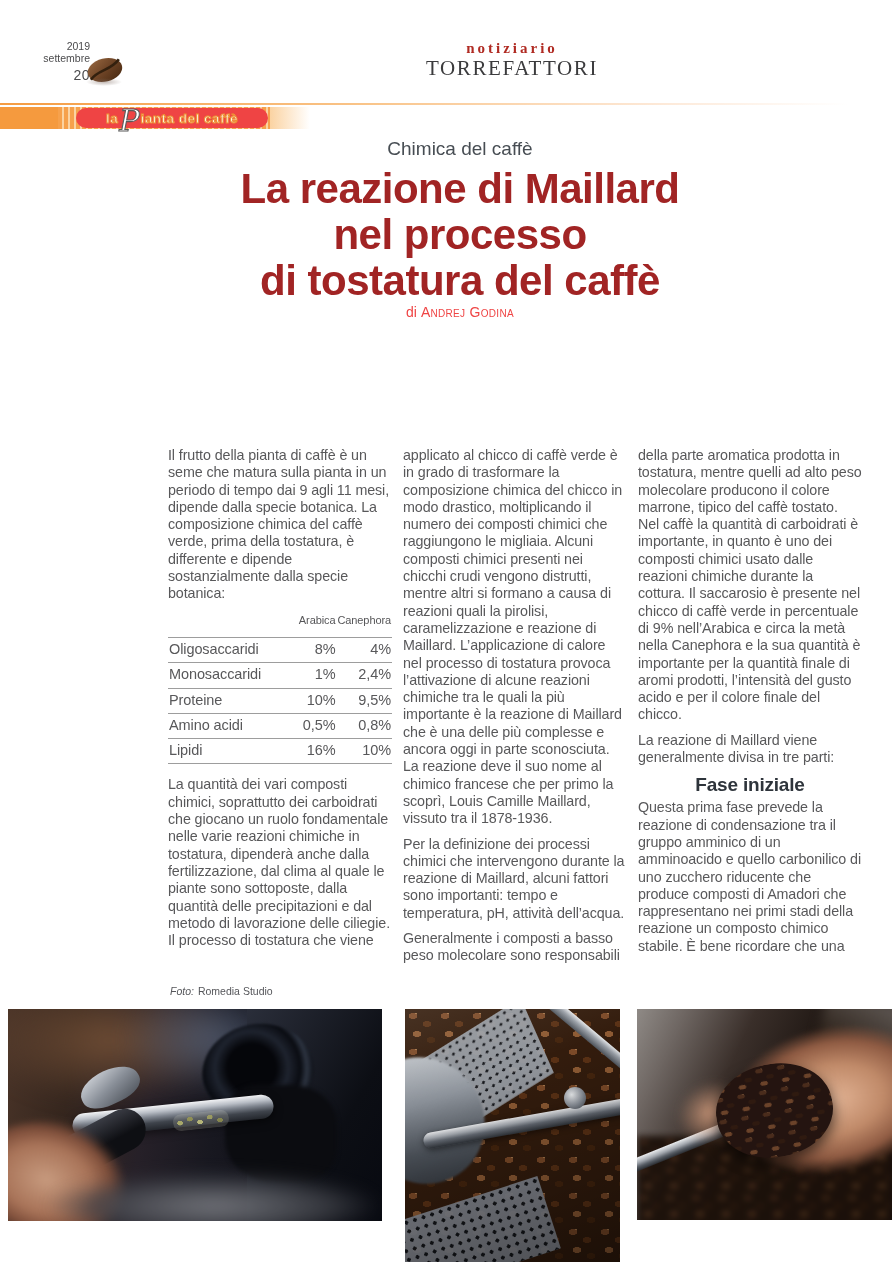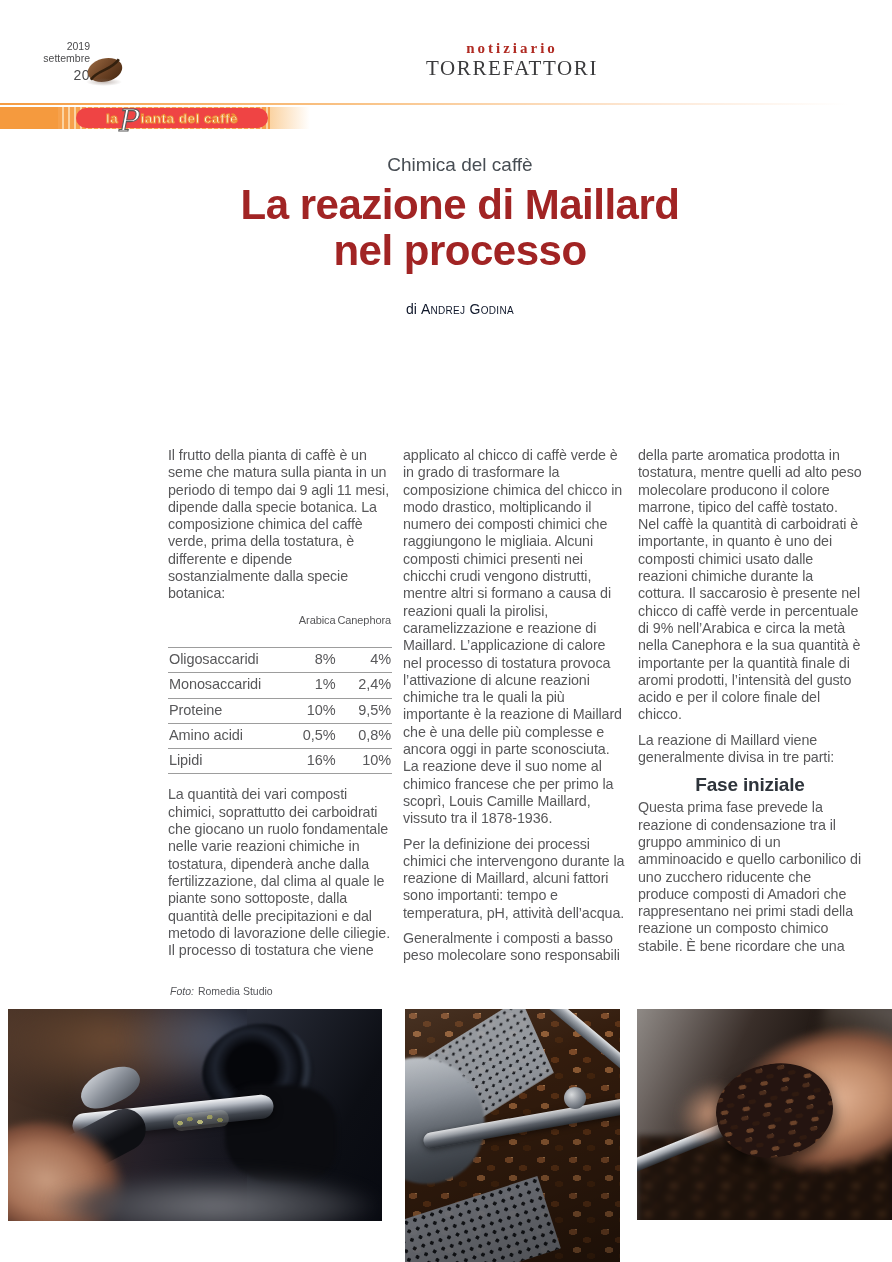--- a/index.html
+++ b/index.html
@@ -33,41 +33,41 @@
   .bar-label{position:absolute;left:76px;top:1px;width:192px;height:20px;background:#ef4444;
              border-radius:10px;display:flex;align-items:center;justify-content:center;
              white-space:nowrap;}
   .bar-label .word{font-weight:700;font-size:13.5px;color:#fff;letter-spacing:.5px;
                    -webkit-text-stroke:1px #ee8f35;text-shadow:0 0 1px #ee8f35;}
   .bar-label .script-p{font-family:"DejaVu Serif",serif;font-style:italic;font-size:30px;
                        color:#fff;-webkit-text-stroke:1.1px #5a5a5a;display:inline-block;
                        transform:translateY(3px);margin:0 1px;line-height:20px;}
 
   
-  .article-head{position:absolute;top:154px;left:150px;width:620px;text-align:center;}
+  .article-head{position:absolute;top:138px;left:150px;width:620px;text-align:center;}
   .kicker{font-size:19px;color:#474d53;}
   .title{margin-top:6px;font-size:42px;line-height:46px;font-weight:700;color:#a12424;
          letter-spacing:-.5px;}
   .subtitle{margin:12px auto 0;width:580px;font-size:20.5px;line-height:25px;font-weight:700;
             color:#363c44;}
-  .byline{margin-top:27px;font-size:14px;color:#0f172a;}
+  .byline{font-size:14px;color:#ef4444;}
   .byline .author{font-variant:small-caps;letter-spacing:.3px;}
 
   
   .columns{position:absolute;top:447px;left:168px;width:694px;display:flex;gap:11px;
            color:#58585a;font-size:14.3px;line-height:17.3px;letter-spacing:-.1px;}
   .col{width:224px;}
   .col p{margin:0 0 8px;}
   .col .h-fase{margin:8px 0 3px;font-size:19px;font-weight:700;color:#2e343b;
                letter-spacing:-.2px;line-height:22px;text-align:center;}
 
   
   .comp-table{width:100%;border-collapse:collapse;margin:4px 0 12px;}
   .comp-table th{font-size:11px;font-weight:400;color:#565658;text-align:right;
-                 padding:1px 1px 18px;border-bottom:1px solid #9d9d9d;}
+                 padding:1px 1px 8px;border-bottom:1px solid #9d9d9d;}
   .comp-table td{font-size:14.5px;color:#58585a;padding:3px 1px 4px;
                  border-bottom:1px solid #9d9d9d;}
   .comp-table .lbl{text-align:left;width:118px;}
   .comp-table .val{text-align:right;width:48px;}
 
   
   .photo-credit{position:absolute;top:985px;left:170px;font-size:10.5px;color:#55565a;}
   .photo-credit .prefix{font-style:italic;margin-right:4px;}
 
   
@@ -211,20 +211,21 @@
       <span class="script-p">P</span>
       <span class="word">ianta del caffè</span>
     </div>
   </div>
 
   <div class="article-head">
     <div class="kicker">Chimica del caffè</div>
     <div class="title">
       <div>La reazione di Maillard</div>
       <div>nel processo</div>
+      <div>di tostatura del caffè</div>
     </div>
     <div class="byline">
       <span>di</span>
       <span class="author">Andrej Godina</span>
     </div>
   </div>
 
   <div class="columns">
     <div class="col">
       <p>Il frutto della pianta di caffè è un seme che matura sulla pianta in un periodo di tempo dai 9 agli 11 mesi, dipende dalla specie botanica. La composizione chimica del caffè verde, prima della tostatura, è differente e dipende sostanzialmente dalla specie botanica:</p>

